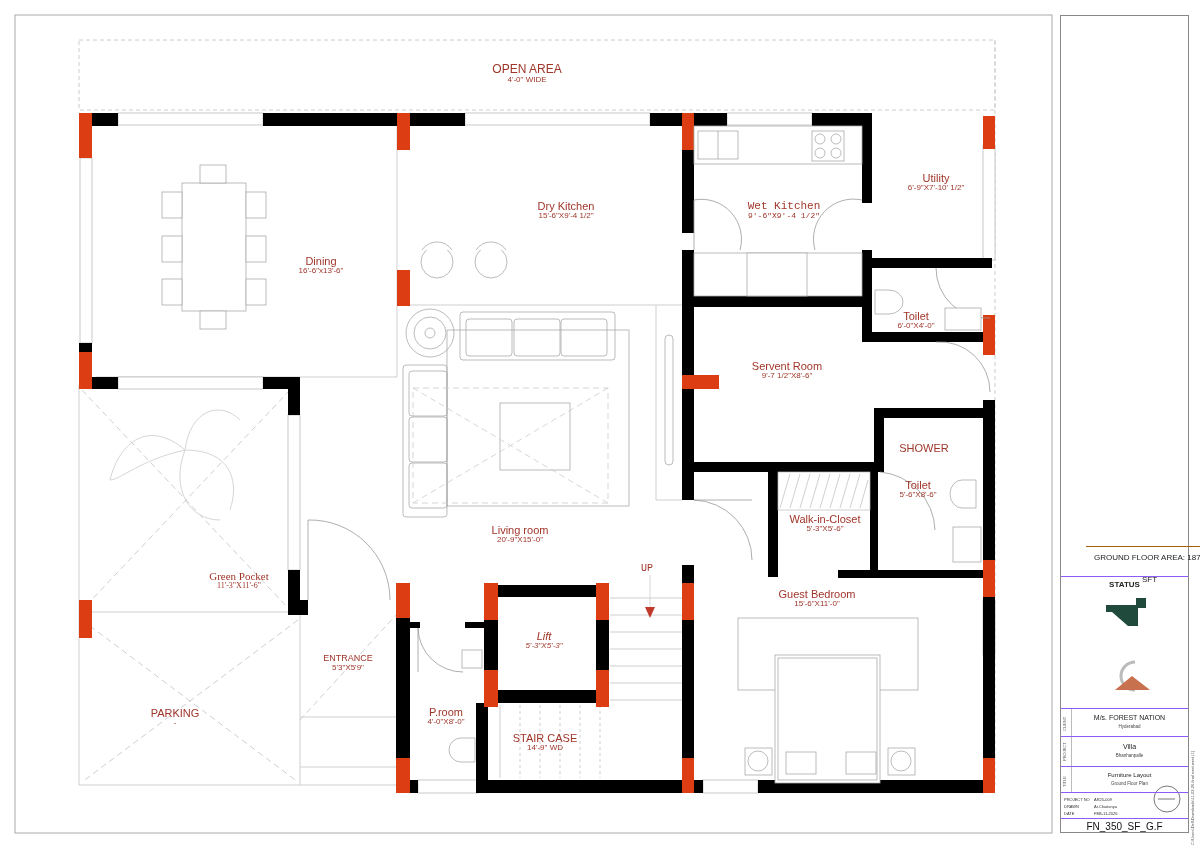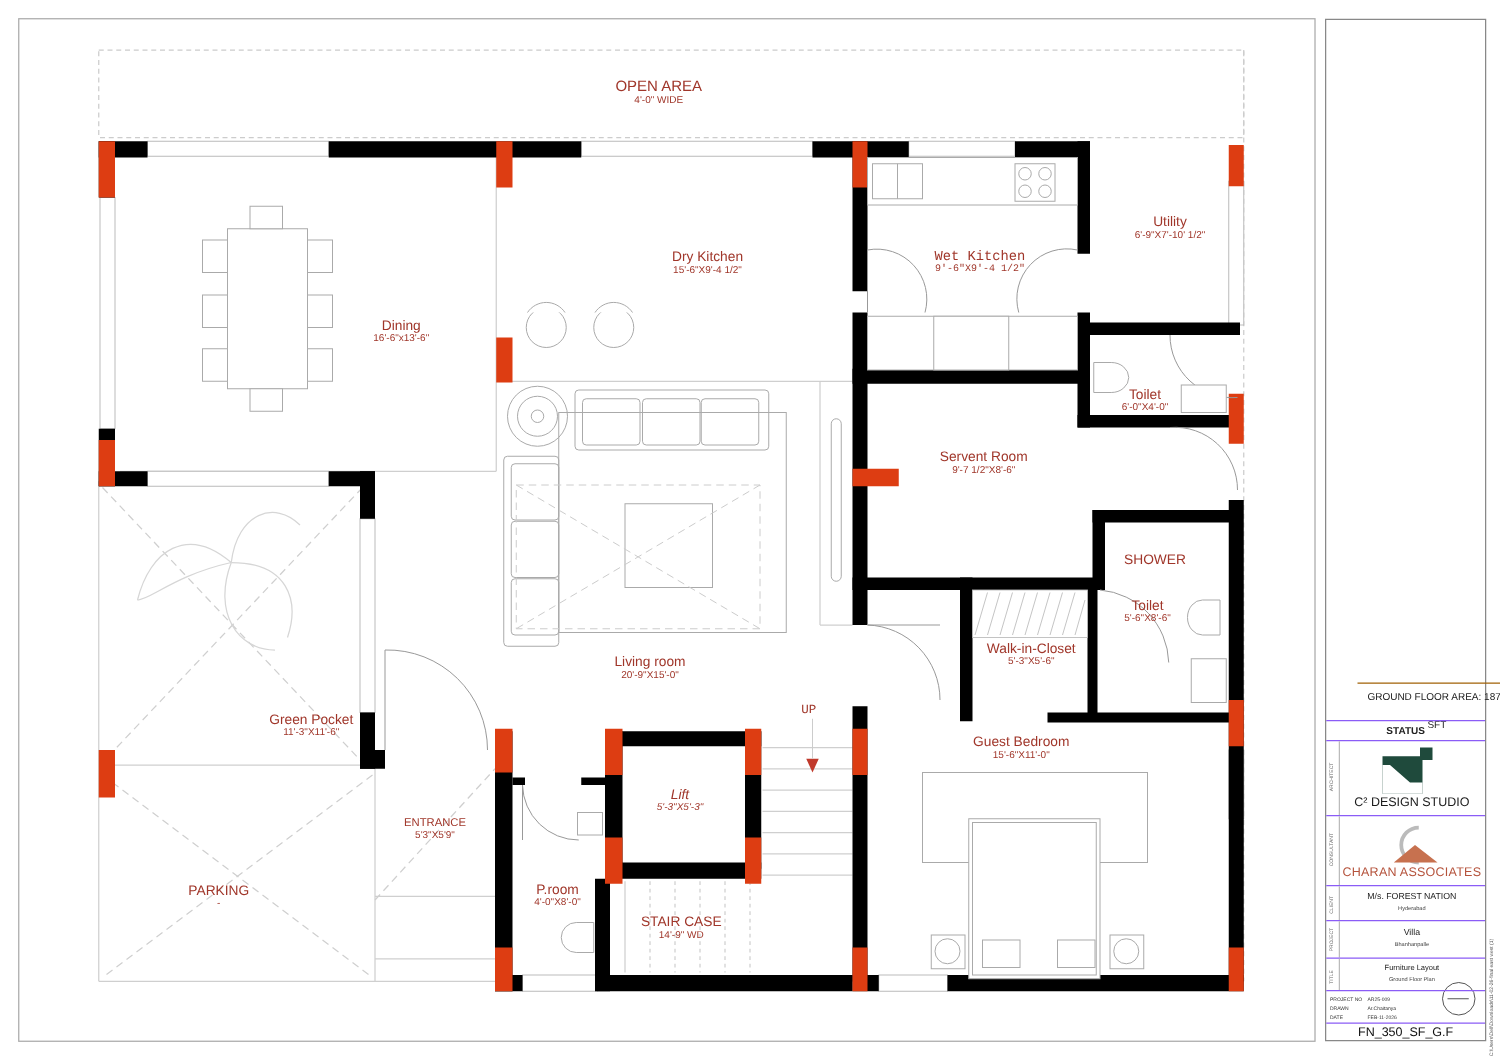--- a/index.html
+++ b/index.html
@@ -314,21 +314,21 @@
   <span class="d">5'-6"X8'-6"</span>
 </div>
 <div class="lbl" style="left:825px; top:513px;">
   <span class="t">Walk-in-Closet</span>
   <span class="d">5'-3"X5'-6"</span>
 </div>
 <div class="lbl" style="left:520px; top:524px;">
   <span class="t">Living room</span>
   <span class="d">20'-9"X15'-0"</span>
 </div>
-<div class="lbl" style="left:249px; top:570px;">
+<div class="lbl" style="left:239px; top:570px;font-family:Liberation Serif, serif;">
   <span class="t">Green Pocket</span>
   <span class="d">11'-3"X11'-6"</span>
 </div>
 <div class="lbl" style="left:817px; top:588px;">
   <span class="t">Guest Bedroom</span>
   <span class="d">15'-6"X11'-0"</span>
 </div>
 <div class="lbl" style="left:348px; top:654px;">
   <span class="t" style="font-size:9px">ENTRANCE</span>
   <span class="d">5'3"X5'9"</span>
@@ -347,32 +347,20 @@
 </div>
 <div class="lbl" style="left:545px; top:732px;">
   <span class="t">STAIR CASE</span>
   <span class="d">14'-9" WD</span>
 </div>
 <div class="up" style="left:641px; top:563px;font-family:Liberation Mono, monospace;">UP</div>
 
 <div class="tb">
   <div class="tb-row tb-area" style="top:530px; height:22px; line-height:22px; border-top:1px solid #a16207;margin-left:25px;">GROUND FLOOR AREA: 1872 SFT</div>
   <div class="tb-row tb-status" style="top:560px; height:16px; line-height:16px;">STATUS</div>
-  <div class="tb-row" style="top:576px; height:60px;">
-    <div class="side">
-          <span style="top:40px">ARCHITECT</span>
-        </div>
-    <div class="center c2" style="top:44px;">C² DESIGN STUDIO</div>
-  </div>
-  <div class="tb-row" style="top:636px; height:56px;">
-    <div class="side">
-          <span style="top:40px">CONSULTANT</span>
-        </div>
-    <div class="center charan" style="top:40px;">CHARAN ASSOCIATES</div>
-  </div>
   <div class="tb-row" style="top:692px; height:28px;">
     <div class="side">
           <span style="top:22px">CLIENT</span>
         </div>
     <div class="center client-n" style="top:5px;">M/s. FOREST NATION</div>
     <div class="center client-s" style="top:15px;">Hyderabad</div>
   </div>
   <div class="tb-row" style="top:720px; height:30px;">
     <div class="side">
           <span style="top:24px">PROJECT</span>

